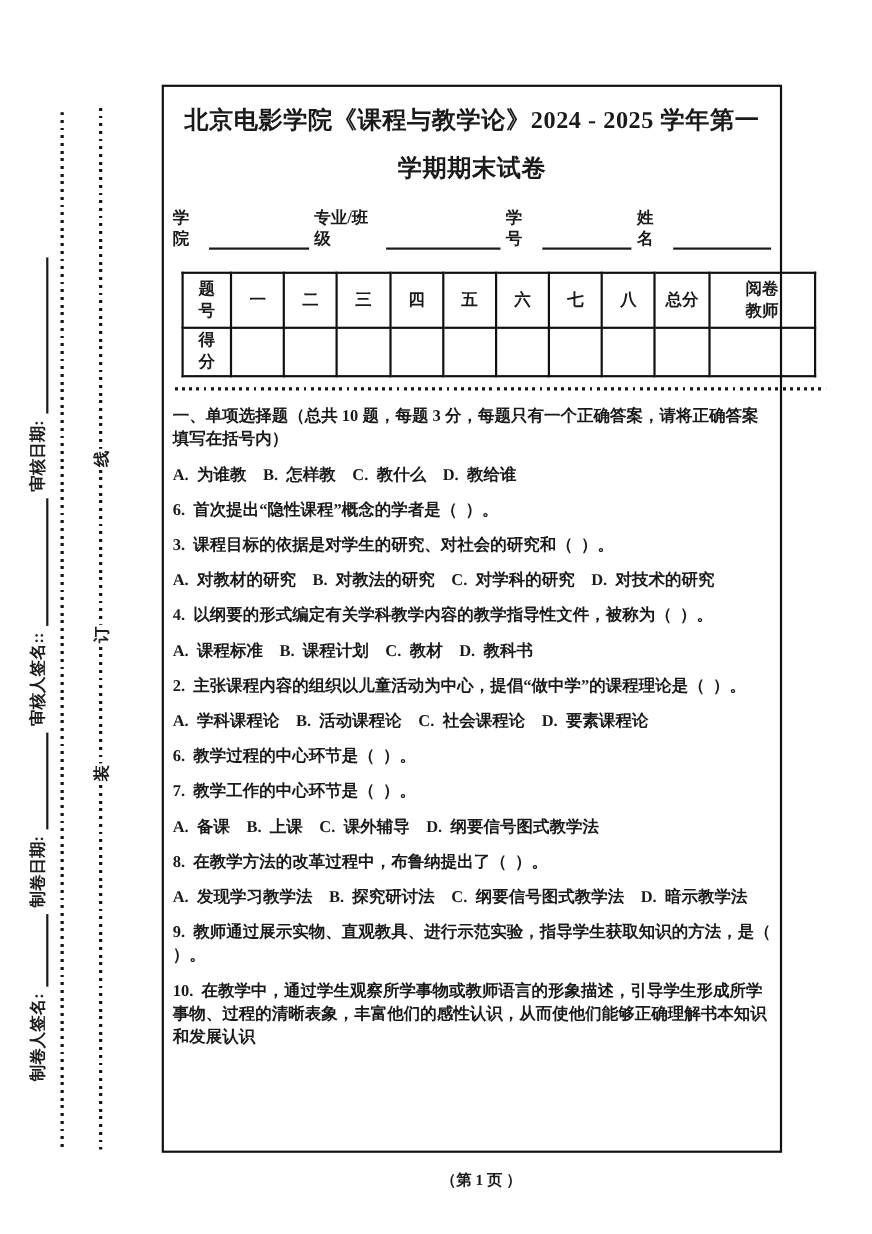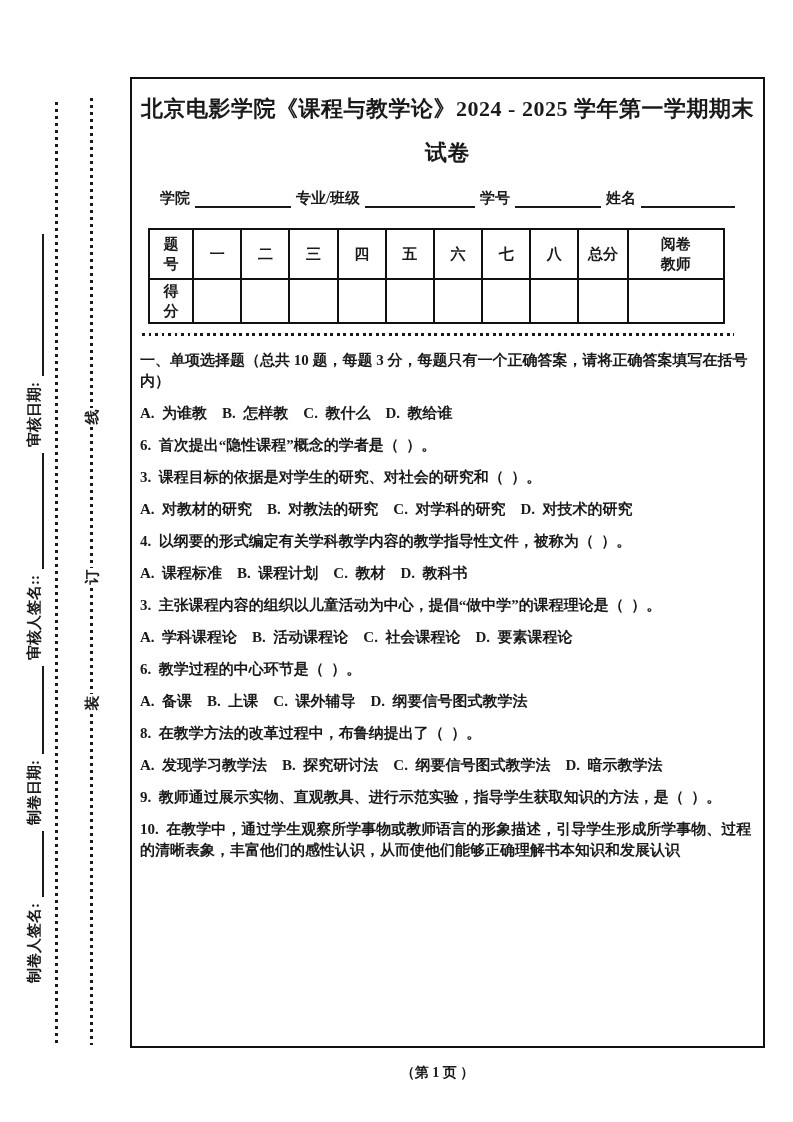--- a/index.html
+++ b/index.html
@@ -27,21 +27,21 @@
     background-image:repeating-linear-gradient(to bottom,#1a1a1a 0 2.6px,transparent 2.6px 7px); }
   .binding-char{
     position:absolute; left:0; width:18px; height:22px; background:#fff; z-index:2;
     display:flex; align-items:center; justify-content:center;
     font-size:15px; font-weight:600; transform:rotate(-90deg);
   }
   .bc1{ top:308px; } .bc2{ top:468px; } .bc3{ top:594px; }
 
   
   .paper-box{
-    position:absolute; left:130px; top:77px; width:635px; height:971px;
+    position:absolute; left:147px; top:77px; width:564px; height:971px;
     border:2px solid #111; padding:6px 8px 0 8px;
   }
   .exam-title{
     font-size:22px; font-weight:700; text-align:center; line-height:44px;
     letter-spacing:.5px; margin-top:2px;
   }
   .info-row{
     display:flex; justify-content:center; align-items:flex-end;
     margin-top:14px; font-size:15px; font-weight:700; gap:5px;
   }
@@ -146,23 +146,24 @@
 
   <div class="questions">
     <div class="qline section">一、单项选择题（总共 10 题，每题 3 分，每题只有一个正确答案，请将正确答案填写在括号内）</div>
 
     <div class="qline">A.  为谁教    B.  怎样教    C.  教什么    D.  教给谁</div>
     <div class="qline">6.  首次提出“隐性课程”概念的学者是（  ）。</div>
     <div class="qline">3.  课程目标的依据是对学生的研究、对社会的研究和（  ）。</div>
     <div class="qline">A.  对教材的研究    B.  对教法的研究    C.  对学科的研究    D.  对技术的研究</div>
     <div class="qline">4.  以纲要的形式编定有关学科教学内容的教学指导性文件，被称为（  ）。</div>
     <div class="qline">A.  课程标准    B.  课程计划    C.  教材    D.  教科书</div>
-    <div class="qline">3.  主张课程内容的组织以儿童活动为中心，提倡“做中学”的课程理论是（  ）。</div>
+    <div class="qline">2.  主张课程内容的组织以儿童活动为中心，提倡“做中学”的课程理论是（  ）。</div>
     <div class="qline">A.  学科课程论    B.  活动课程论    C.  社会课程论    D.  要素课程论</div>
     <div class="qline">6.  教学过程的中心环节是（  ）。</div>
+    <div class="qline">7.  教学工作的中心环节是（  ）。</div>
     <div class="qline">A.  备课    B.  上课    C.  课外辅导    D.  纲要信号图式教学法</div>
     <div class="qline">8.  在教学方法的改革过程中，布鲁纳提出了（  ）。</div>
     <div class="qline">A.  发现学习教学法    B.  探究研讨法    C.  纲要信号图式教学法    D.  暗示教学法</div>
     <div class="qline">9.  教师通过展示实物、直观教具、进行示范实验，指导学生获取知识的方法，是（  ）。</div>
     <div class="qline">10.  在教学中，通过学生观察所学事物或教师语言的形象描述，引导学生形成所学事物、过程的清晰表象，丰富他们的感性认识，从而使他们能够正确理解书本知识和发展认识</div>
   </div>
 </div>
 
 <div class="page-footer">（第 1 页 ）</div>
 

